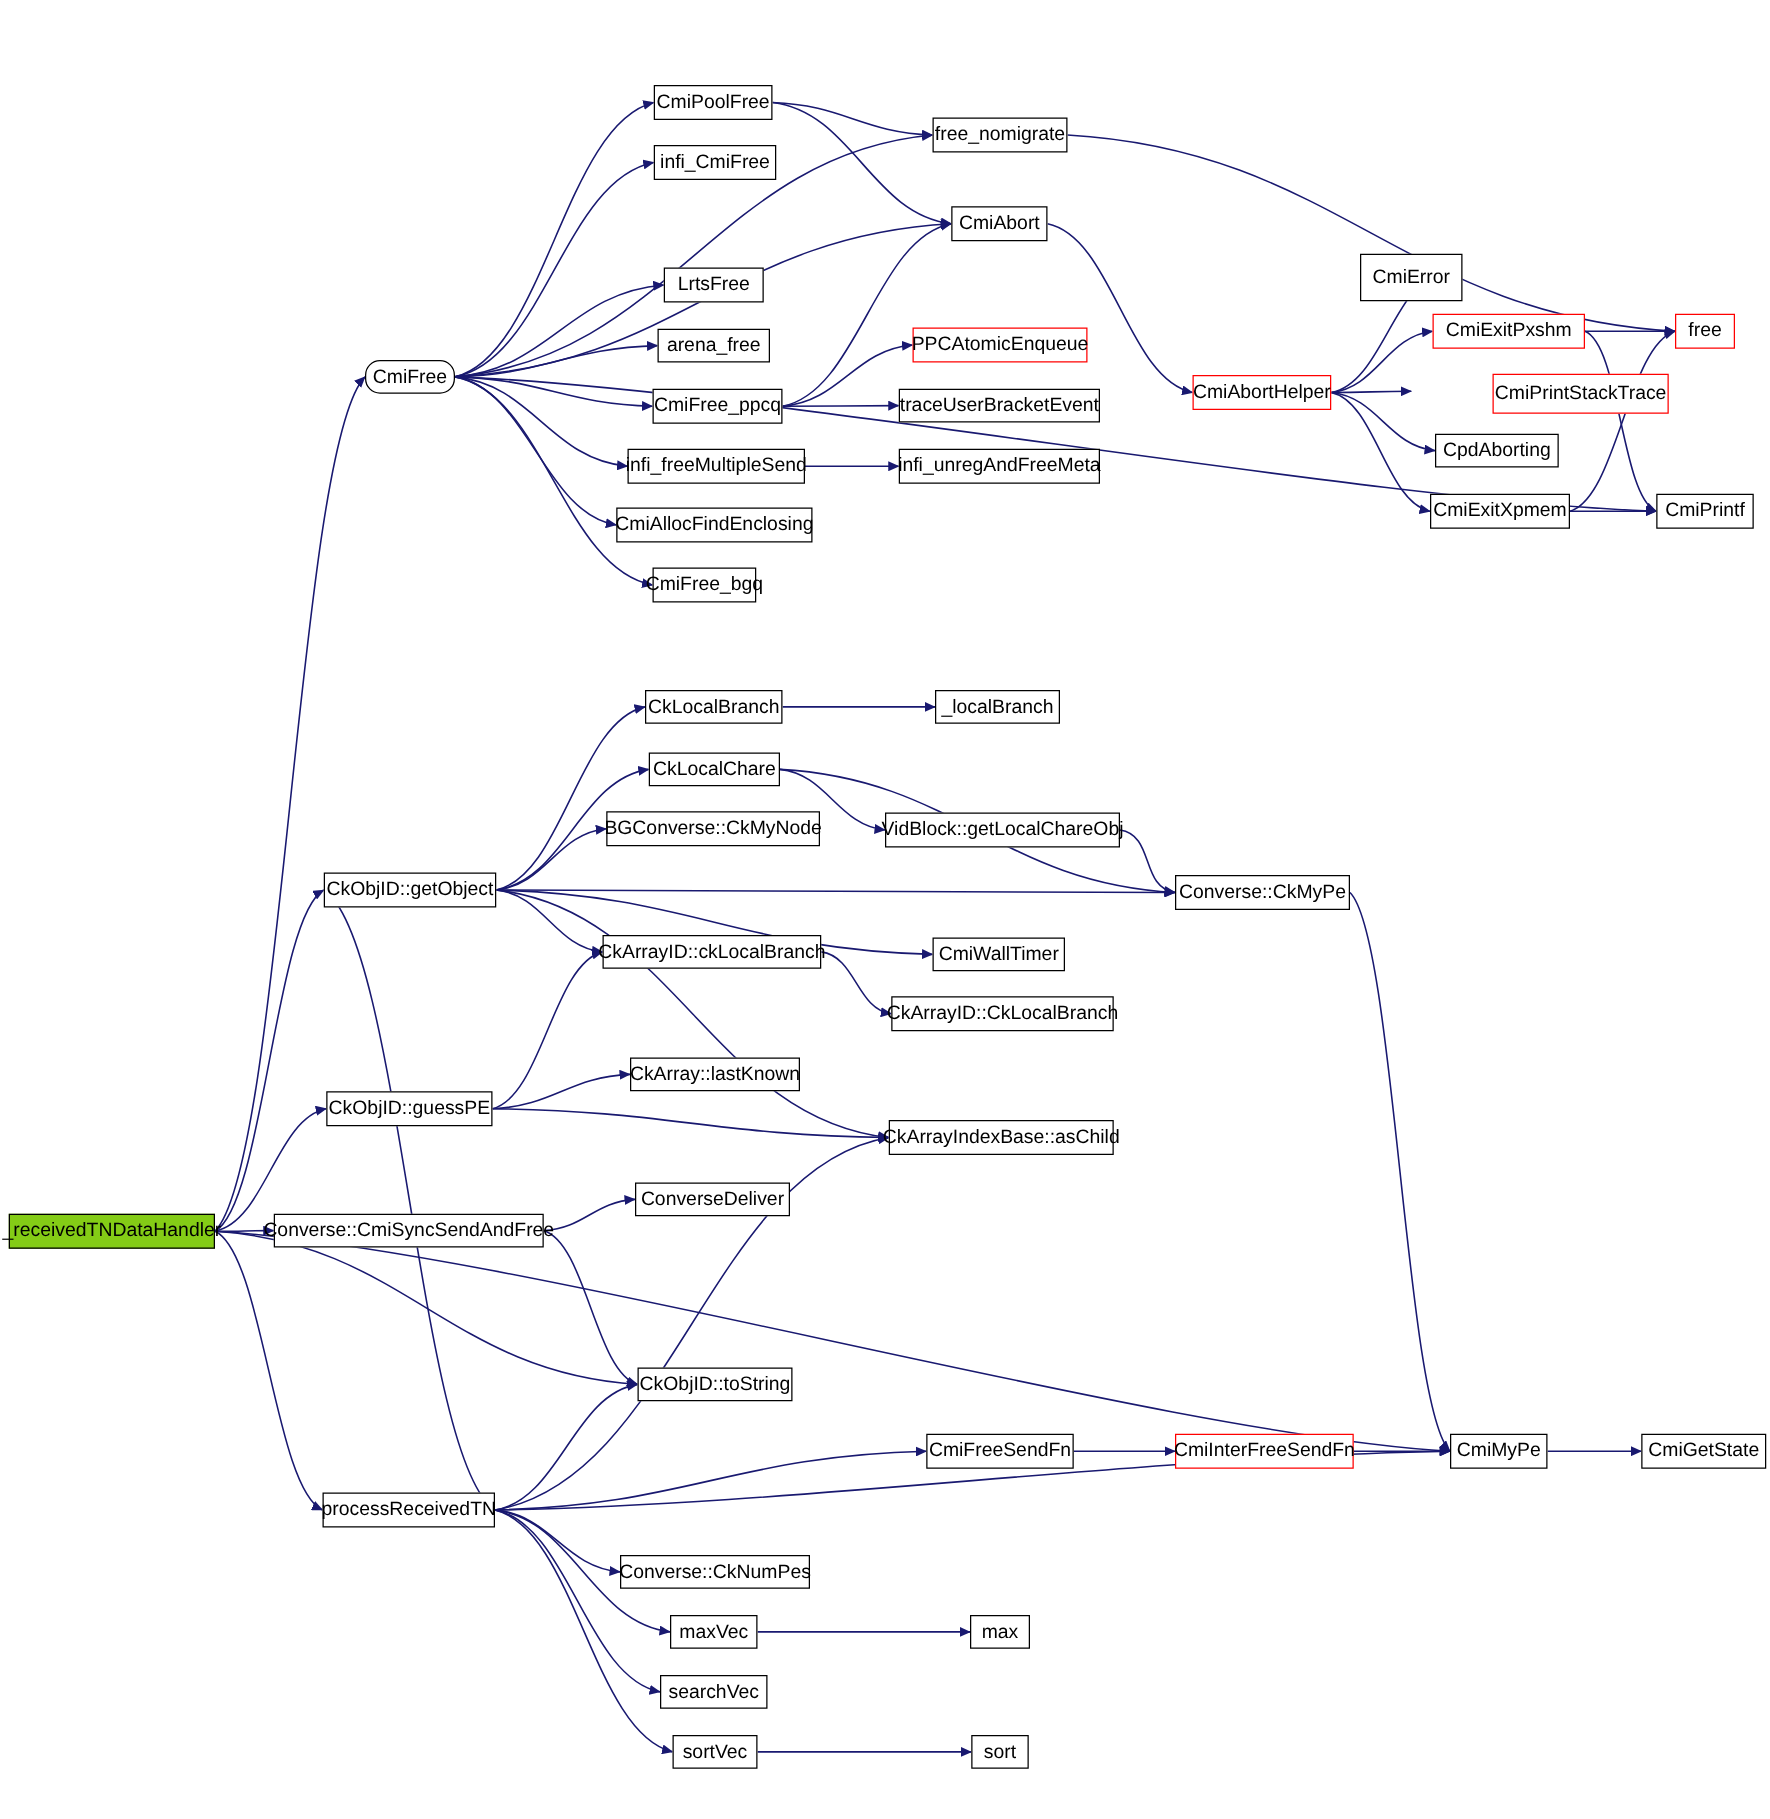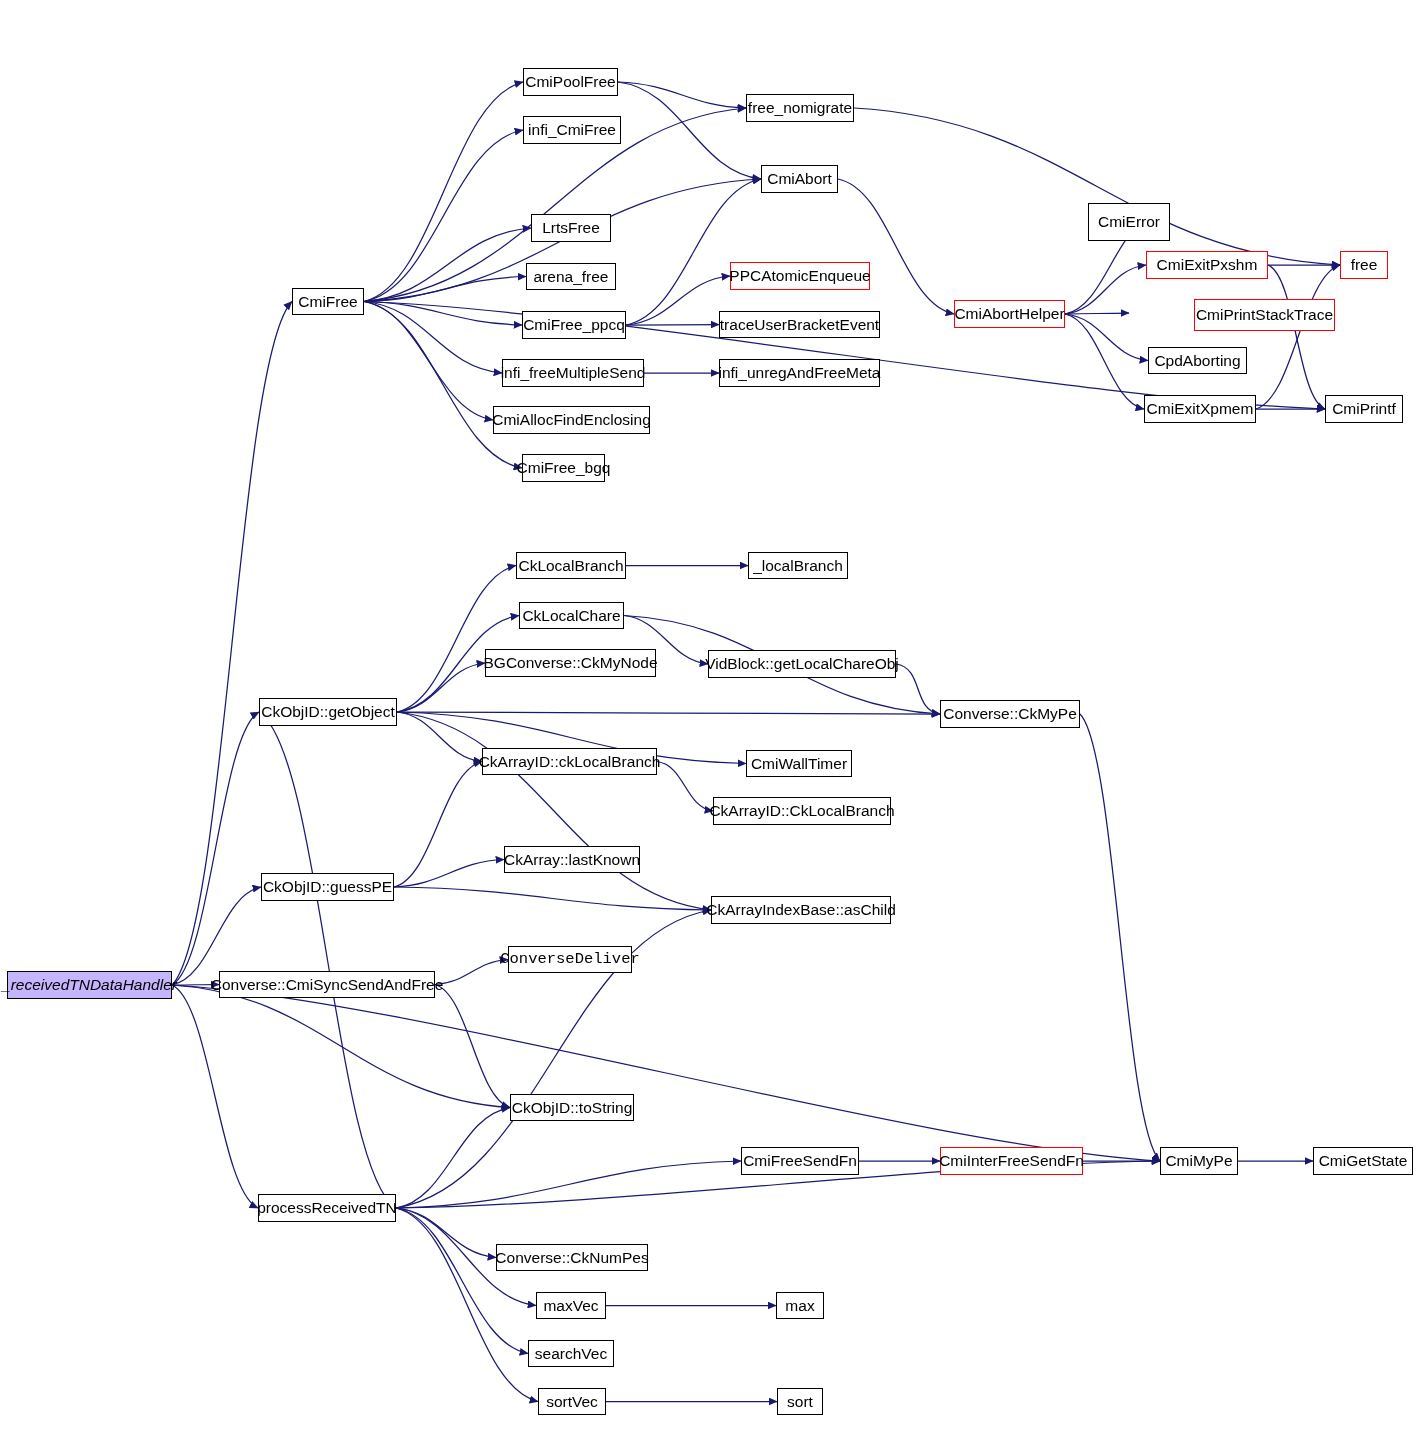--- a/index.html
+++ b/index.html
@@ -3,21 +3,21 @@
 <meta charset="utf-8">
 <style>
   html,body{margin:0;padding:0;background:#ffffff;}
   body{font-family:"Liberation Sans","DejaVu Sans",sans-serif;}
   #canvas{position:relative;width:1416px;height:1455px;background:#ffffff;overflow:hidden;padding-left:16px;}
   svg#edges{position:absolute;left:0;top:0;width:1416px;height:1455px;pointer-events:none;}
   .node{position:absolute;box-sizing:border-box;display:flex;align-items:center;justify-content:center;
         border:1px solid #000000;background:#ffffff;color:#000000;
         font-size:15.5px;line-height:1;white-space:nowrap;letter-spacing:0px;}
   .node.red{border-color:#ff0000;}
-  .node.filled{background:#c4b5fd;font-style:italic;}
+  .node.filled{background:#84cc16;}
   .node span{pointer-events:none;}
 </style>
 </head>
 <body>
 
 <div id="canvas">
   <svg id="edges" viewBox="0 0 1416 1455" xmlns="http://www.w3.org/2000/svg">
     <defs>
       <marker id="ah" markerWidth="9" markerHeight="8" refX="8.4" refY="4" orient="auto" markerUnits="userSpaceOnUse">
         <path d="M0,0 L9,4 L0,8 z" fill="#191970"></path>
@@ -117,21 +117,21 @@
       </div>
       <div class="node red" style="left: 1340px; top: 251px; width: 48px; height: 28px;">
         <span>free</span>
       </div>
       <div class="node" style="left: 526px; top: 263px; width: 90px; height: 27px;">
         <span>arena_free</span>
       </div>
       <div class="node red" style="left: 730px; top: 262px; width: 140px; height: 28px;">
         <span>PPCAtomicEnqueue</span>
       </div>
-      <div class="node" style="left: 292px; top: 288px; width: 72px; height: 27px;">
+      <div class="node" style="left: 292px; top: 288px; width: 72px; height: 27px; border-radius: 12px;">
         <span>CmiFree</span>
       </div>
       <div class="node red" style="left: 954px; top: 300px; width: 111px; height: 28px;">
         <span>CmiAbortHelper</span>
       </div>
       <div class="node red" style="left: 1194px; top: 299px; width: 141px; height: 32px; align-items: center;">
         <span>CmiPrintStackTrace</span>
       </div>
       <div class="node" style="left: 522px; top: 311px; width: 104px; height: 28px;">
         <span>CmiFree_ppcq</span>
@@ -192,21 +192,21 @@
       </div>
       <div class="node" style="left: 504px; top: 846px; width: 136px; height: 27px;">
         <span>CkArray::lastKnown</span>
       </div>
       <div class="node" style="left: 261px; top: 873px; width: 133px; height: 28px;">
         <span>CkObjID::guessPE</span>
       </div>
       <div class="node" style="left: 711px; top: 896px; width: 180px; height: 28px;">
         <span>CkArrayIndexBase::asChild</span>
       </div>
-      <div class="node" style="left: 508px; top: 946px; width: 124px; height: 27px; font-family: Liberation Mono, monospace;">
+      <div class="node" style="left: 508px; top: 946px; width: 124px; height: 27px;">
         <span>ConverseDeliver</span>
       </div>
       <div class="node filled" style="left: 7px; top: 971px; width: 165px; height: 28px;">
         <span>_receivedTNDataHandler</span>
       </div>
       <div class="node" style="left: 219px; top: 971px; width: 216px; height: 27px;">
         <span>Converse::CmiSyncSendAndFree</span>
       </div>
       <div class="node" style="left: 510px; top: 1094px; width: 124px; height: 27px;">
         <span>CkObjID::toString</span>

